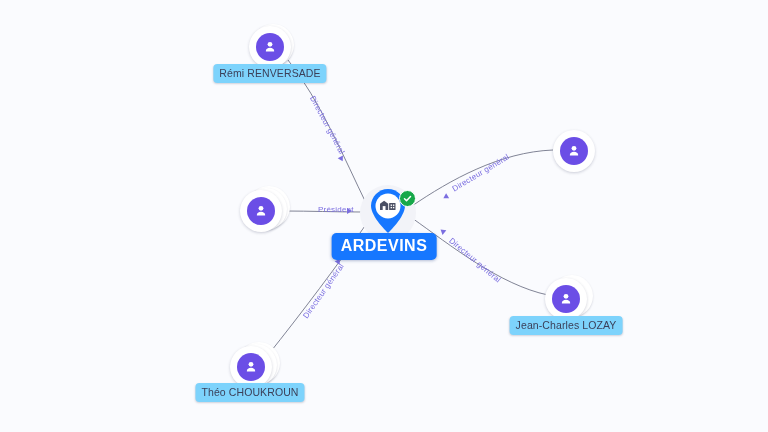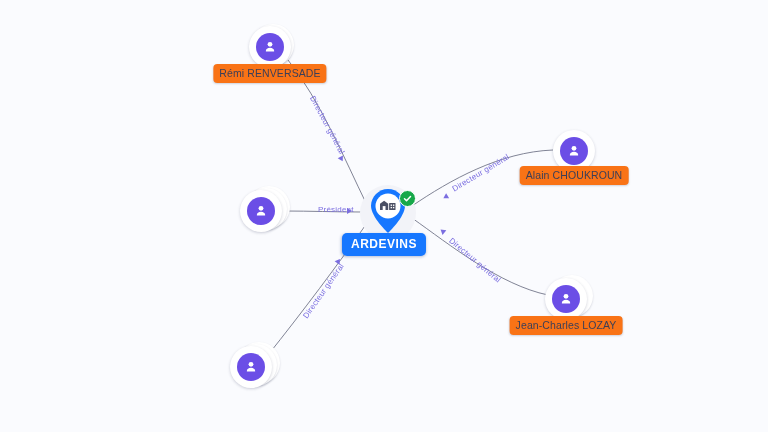--- a/index.html
+++ b/index.html
@@ -68,21 +68,21 @@
     display: flex;
     align-items: center;
     justify-content: center;
   }
   .avatar-inner svg { display: block; }
 
   .node-label {
     position: absolute;
     transform: translateX(-50%);
     white-space: nowrap;
-    background: #f97316;
+    background: #7dd3fc;
     color: #3b3f58;
     font-size: 10.5px;
     letter-spacing: 0.1px;
     padding: 3px 6px 4px 6px;
     border-radius: 4px;
     box-shadow: 0 1px 2px rgba(40,45,80,0.20);
     pointer-events: auto;
   }
 
   
@@ -120,21 +120,21 @@
     align-items: center;
     justify-content: center;
   }
   .verified-badge svg { display: block; }
   .company-label {
     position: absolute;
     transform: translateX(-50%);
     white-space: nowrap;
     background: #1677ff;
     color: #ffffff;
-    font-size: 12px;
+    font-size: 16px;
     font-weight: bold;
     letter-spacing: 0.5px;
     padding: 4px 9px 5px 9px;
     border-radius: 5px;
     box-shadow: 0 1px 3px rgba(20,50,120,0.30);
   }
 
   
   .edge-label {
     position: absolute;
@@ -216,34 +216,34 @@
       <div class="avatar">
         <div class="avatar-inner">
           <svg width="16" height="16" viewBox="0 0 24 24" fill="#ffffff">
             <circle cx="12" cy="8" r="3.6"></circle>
             <path d="M12 13.2c-3.6 0-6.2 2.1-6.2 4.3v1.1h12.4v-1.1c0-2.2-2.6-4.3-6.2-4.3z"></path>
           </svg>
         </div>
       </div>
     </div>
   </div>
+  <div class="node-label" style="left:250px; top:383px;">Théo CHOUKROUN</div>
 
   <div class="person-node" style="left:574px; top:151px;">
     <div class="avatar-stack">
       <div class="avatar">
         <div class="avatar-inner">
           <svg width="16" height="16" viewBox="0 0 24 24" fill="#ffffff">
             <circle cx="12" cy="8" r="3.6"></circle>
             <path d="M12 13.2c-3.6 0-6.2 2.1-6.2 4.3v1.1h12.4v-1.1c0-2.2-2.6-4.3-6.2-4.3z"></path>
           </svg>
         </div>
       </div>
     </div>
   </div>
-  <div class="node-label" style="left:574px; top:166px;">Alain CHOUKROUN</div>
 
   <div class="person-node" style="left:566px; top:299px;">
     <div class="avatar-stack">
       <div class="stack-ring" style="left:6px; top:-3px;"></div>
       <div class="avatar">
         <div class="avatar-inner">
           <svg width="16" height="16" viewBox="0 0 24 24" fill="#ffffff">
             <circle cx="12" cy="8" r="3.6"></circle>
             <path d="M12 13.2c-3.6 0-6.2 2.1-6.2 4.3v1.1h12.4v-1.1c0-2.2-2.6-4.3-6.2-4.3z"></path>
           </svg>

